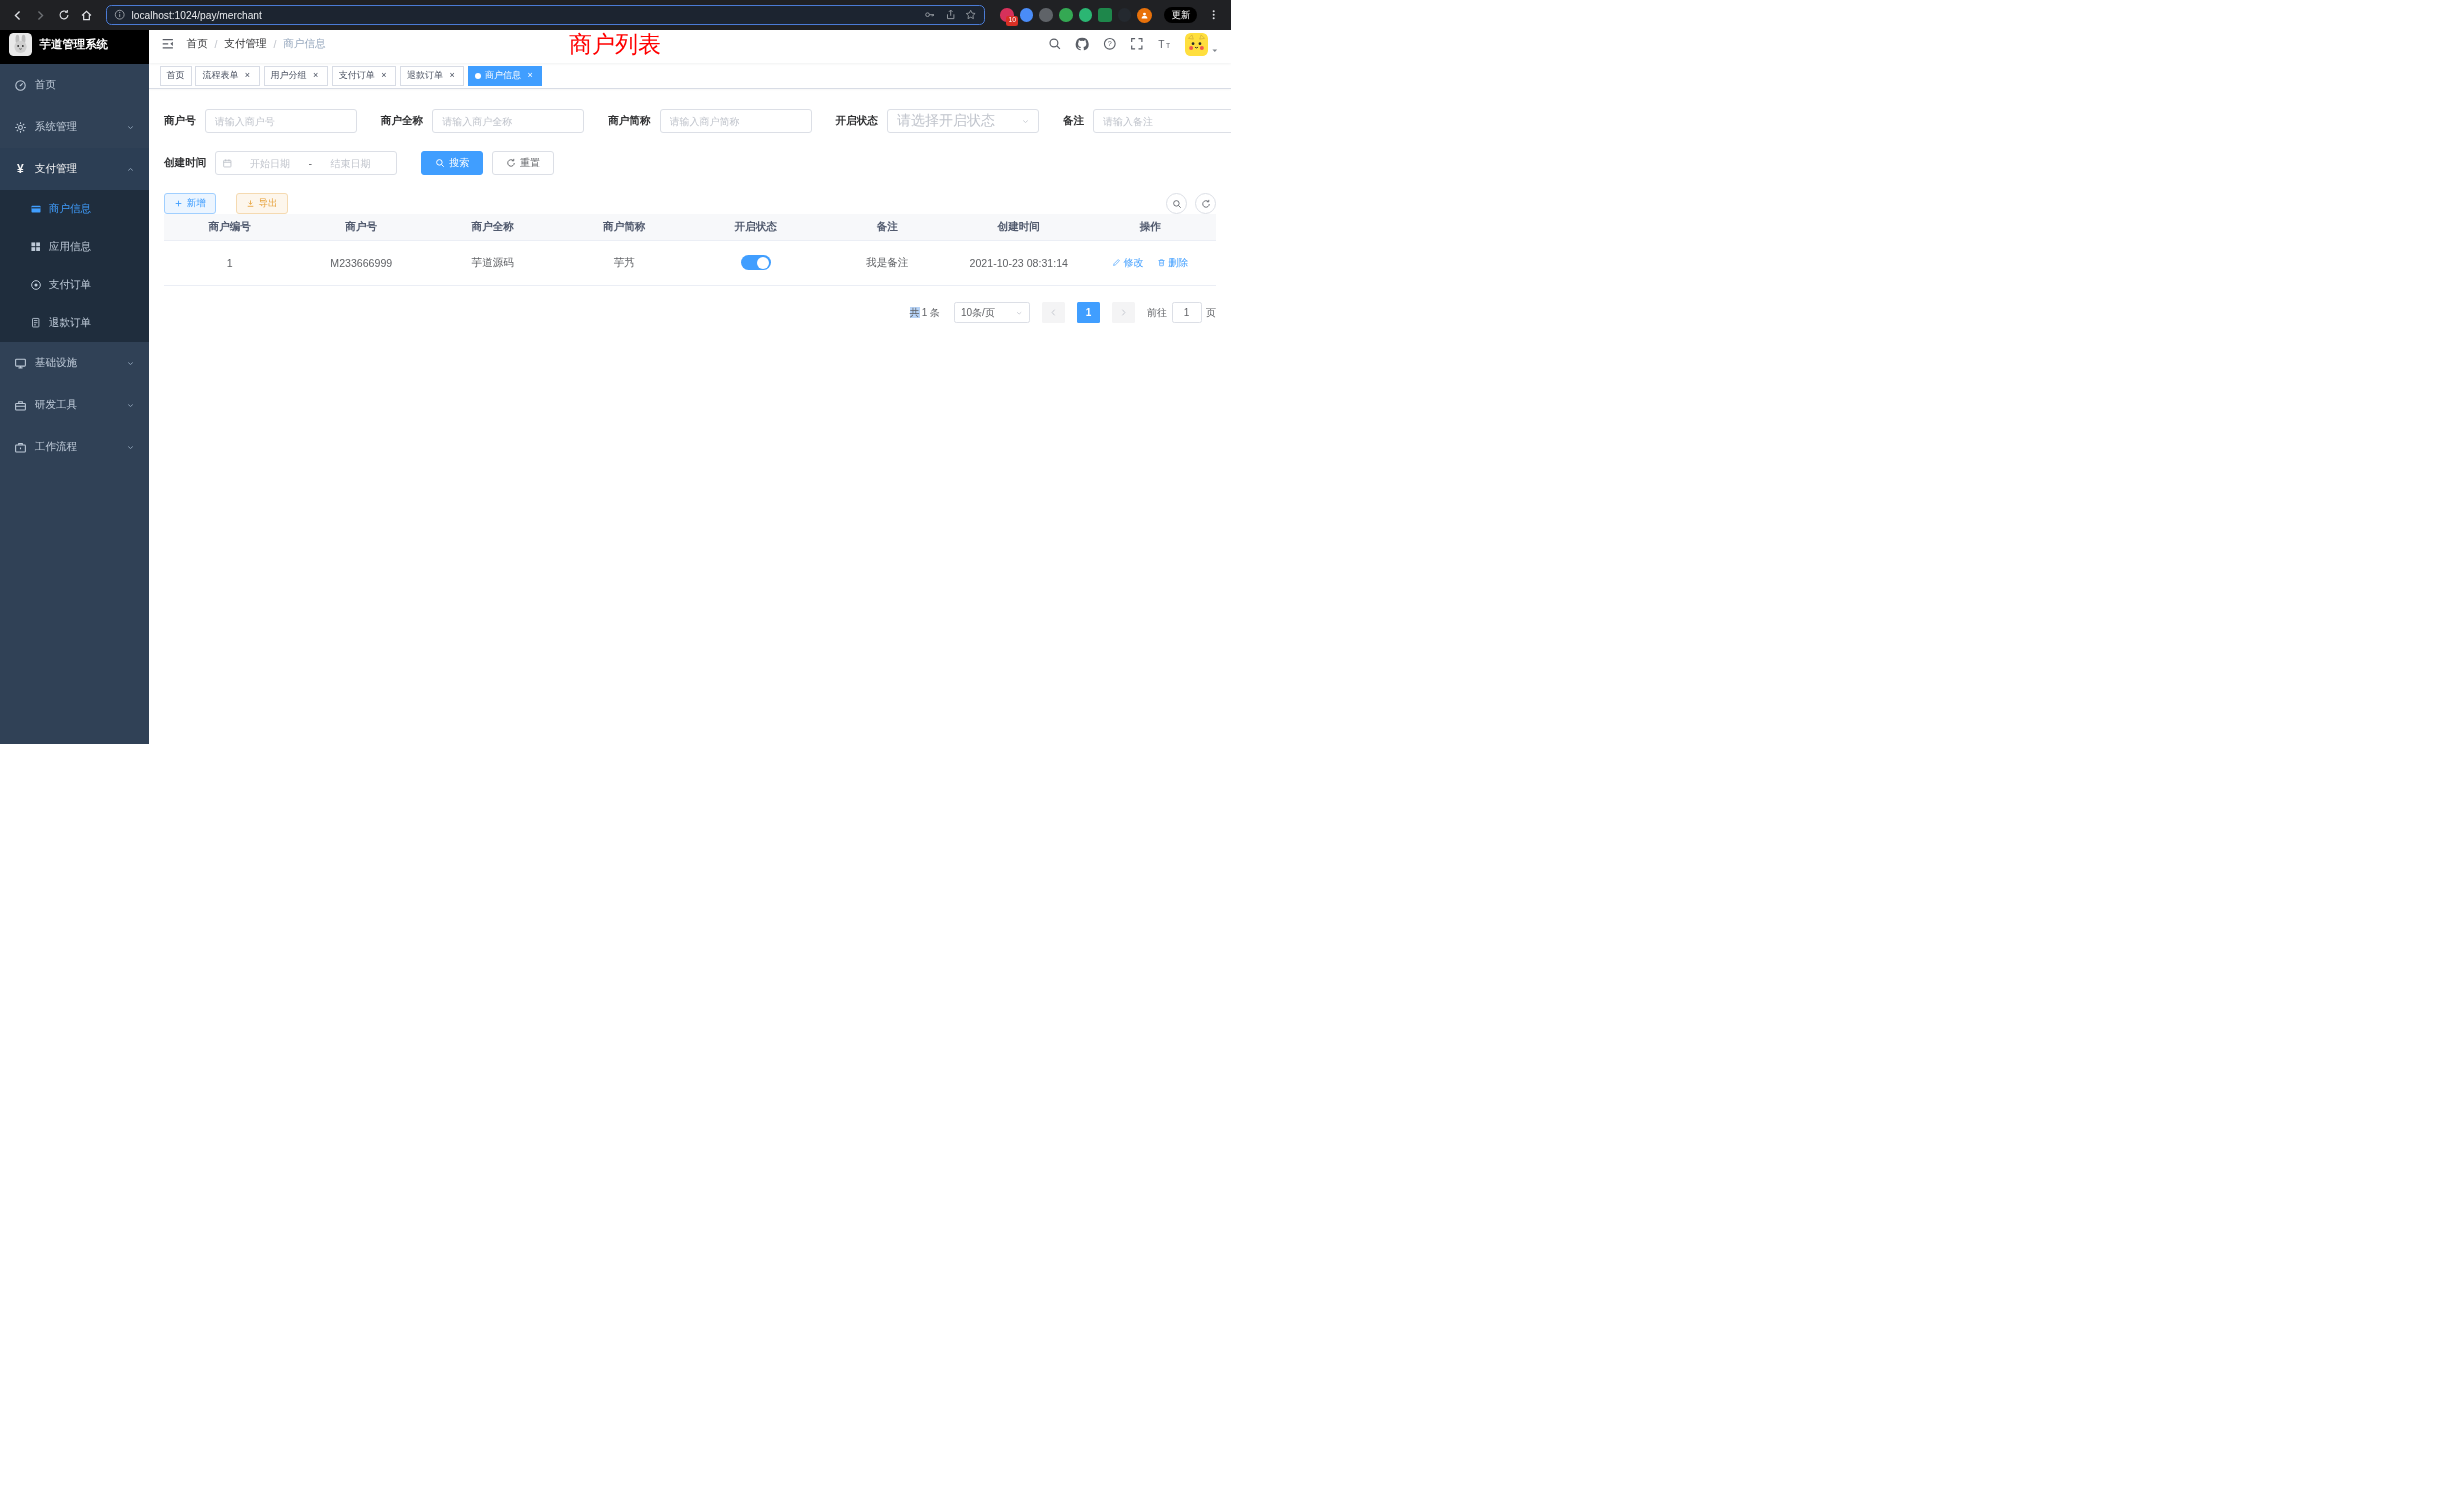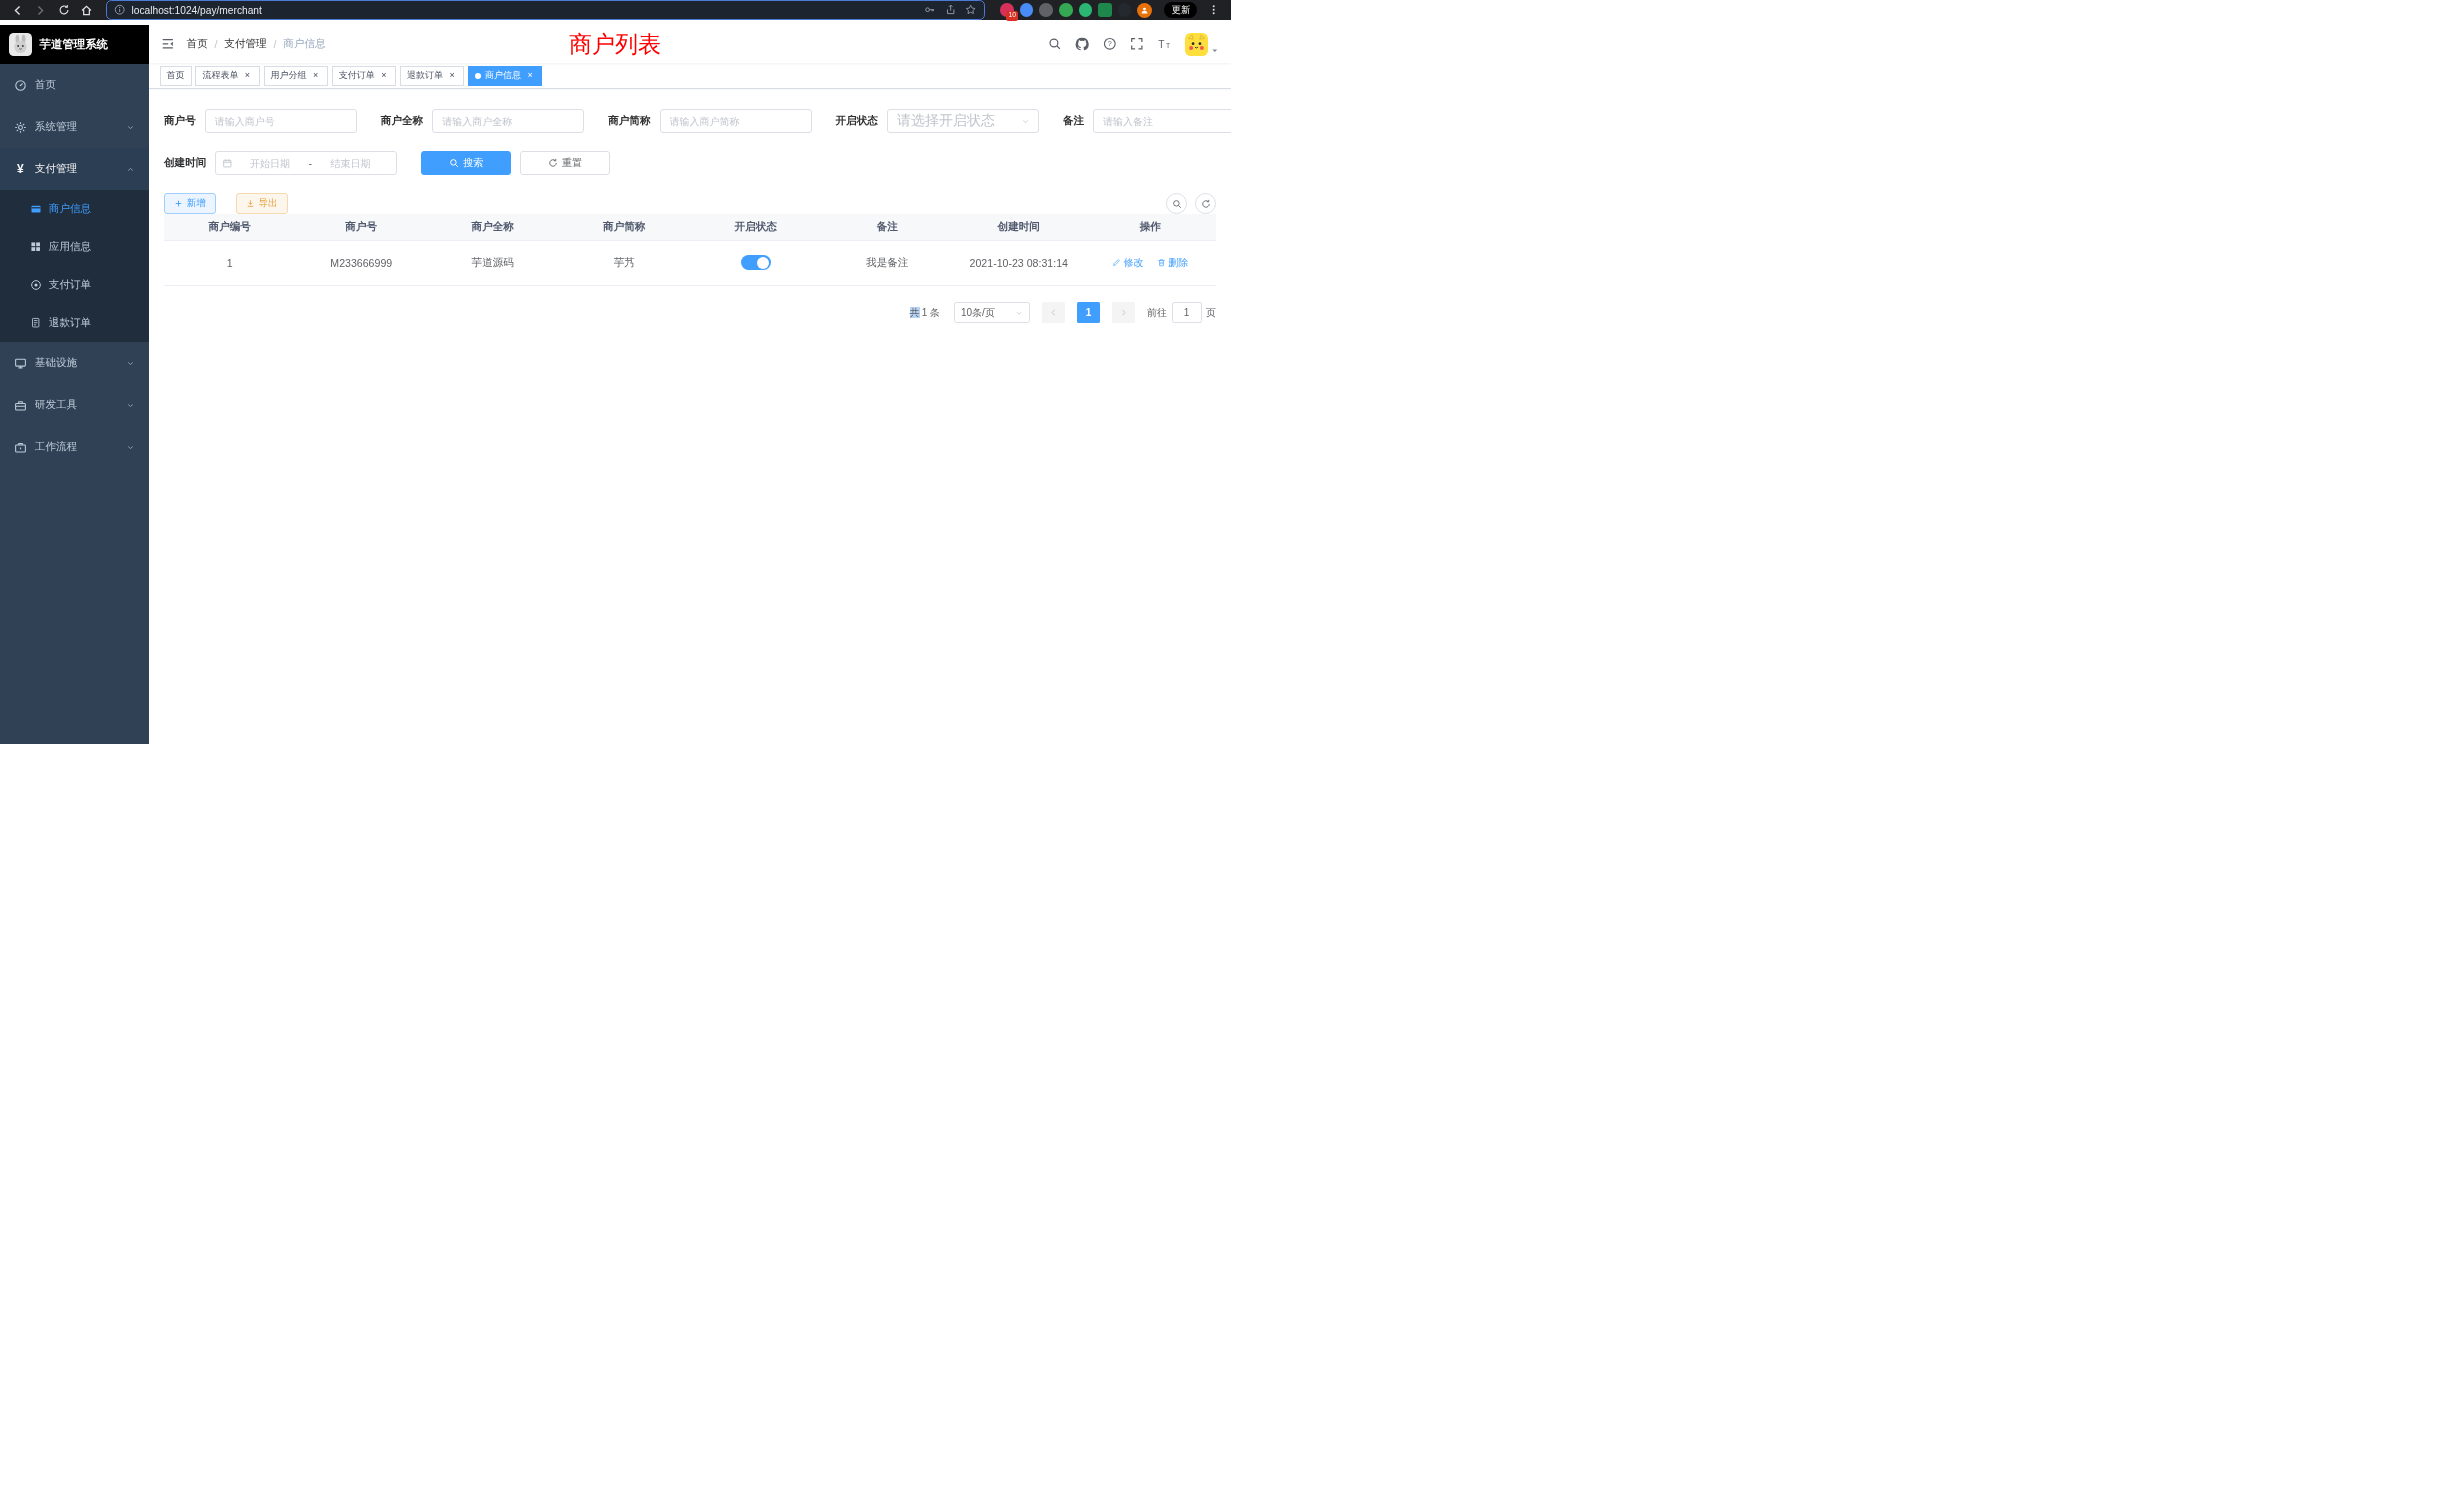--- a/index.html
+++ b/index.html
@@ -1,21 +1,21 @@
 <!DOCTYPE html>
 <html style="font-size:12px"><head>
 <meta charset="utf-8">
 <style>
   *{margin:0;padding:0;box-sizing:border-box}
   html,body{width:1231px;height:744px}
   body{position:relative;font-family:"Liberation Sans","DejaVu Sans",sans-serif;font-size:10.6px;color:#303133;background:#fff;overflow:hidden}
   svg{display:block}
 
   
-  .browser-bar{position:absolute;top:0;left:0;width:100%;height:20px;background:#202124;display:flex;align-items:center;padding:0 7.6px;gap:3px;z-index:50}
+  .browser-bar{position:absolute;top:0;left:0;width:100%;height:30px;background:#202124;display:flex;align-items:center;padding:0 7.6px;gap:3px;z-index:50}
   .bicon{width:20px;height:20px;border-radius:50%;display:flex;align-items:center;justify-content:center;color:#dfe1e5;flex:none;cursor:pointer}
   .bicon.dim{color:#6e7175}
   .url-bar{flex:1;height:20.5px;margin:0 6px;background:#1c2430;border:1.5px solid #4b7bd5;border-radius:5.3px;display:flex;align-items:center;padding:0 7.6px;gap:6px;min-width:0;cursor:text}
   .url-text{color:#e8eaed;font-size:10.2px;white-space:nowrap;overflow:hidden;flex:1}
   .url-icons{display:flex;gap:9px;color:#9aa0a6;align-items:center}
   .ext-row{display:flex;align-items:center;gap:6px;margin:0 6px}
   .ext{width:13.6px;height:13.6px;border-radius:50%;position:relative;flex:none;cursor:pointer}
   .ext.sq{border-radius:3px}
   .e1{background:#d7315b}.e2{background:#4a8cf7}.e3{background:#5f6368}.e4{background:#34a853}.e5{background:#2bb673}.e6{background:#1e874b}.e7{background:#24292f}
   .ext-badge{position:absolute;bottom:-3.8px;right:-4.5px;background:#d93025;color:#fff;font-size:6.8px;line-height:1;padding:1.5px 2.3px;border-radius:2.3px}
@@ -68,21 +68,21 @@
   .el-input{height:24px;border:0.8px solid #dcdfe6;border-radius:3px;padding:0 9px;font-size:10px;color:#606266;outline:none;background:#fff}
   .el-input::placeholder{color:#c0c4cc}
   .w200{width:152px}.w230{width:174px}
   .el-select{width:152px;height:24px;border:0.8px solid #dcdfe6;border-radius:3px;display:flex;align-items:center;justify-content:space-between;padding:0 7.6px 0 9px;background:#fff;cursor:pointer}
   .placeholder{color:#c0c4cc;font-size:14px}
   .caret{color:#c0c4cc}
   .date-range{width:182px;height:24px;border:0.8px solid #dcdfe6;border-radius:3px;display:flex;align-items:center;padding:0 6px;gap:9px;background:#fff;color:#b7bcc4}
   .date-input{border:none;outline:none;width:56px;text-align:center;font-size:10px;color:#606266;background:transparent}
   .date-input::placeholder{color:#c0c4cc}
   .range-sep{color:#606266;padding:0 1.5px}
-  .btn{height:24px;display:inline-flex;align-items:center;gap:3.8px;padding:0 27px;border-radius:3px;border:0.8px solid #dcdfe6;background:#fff;color:#606266;font-size:10px;cursor:pointer;white-space:nowrap}
+  .btn{height:24px;display:inline-flex;align-items:center;gap:3.8px;padding:0 13px;border-radius:3px;border:0.8px solid #dcdfe6;background:#fff;color:#606266;font-size:10px;cursor:pointer;white-space:nowrap}
   .btn-primary{background:#409eff;border-color:#409eff;color:#fff}
   .btn-sm{height:21px;padding:0 9px;font-size:9.5px}
   .btn-plain-blue{background:#ecf5ff;border-color:#a0cfff;color:#409eff}
   .btn-plain-orange{background:#fdf6ec;border-color:#f5dab1;color:#e6a23c}
   .ml12{margin-left:9px}
   .toolbar{display:flex;align-items:center;gap:20px}
   .tool-right{margin-left:auto;display:flex;gap:7.6px}
   .circle-btn{width:21px;height:21px;border:0.8px solid #dcdfe6;border-radius:50%;display:flex;align-items:center;justify-content:center;color:#5a5e66;background:#fff;cursor:pointer}
 
   

